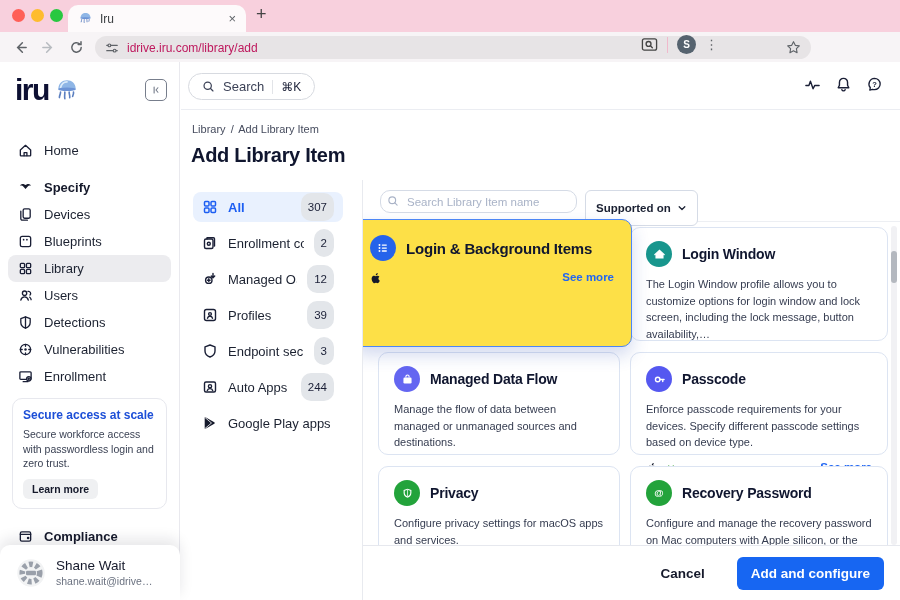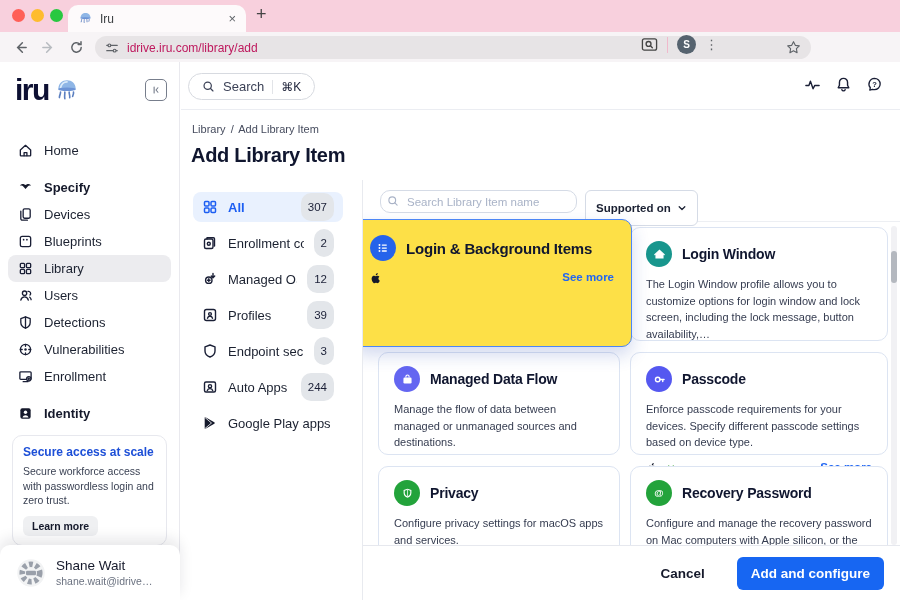--- a/index.html
+++ b/index.html
@@ -269,28 +269,20 @@
     <div class="nav-item">
       <svg class="ni" width="15" height="15" viewBox="0 0 16 16">
           <rect x="2" y="3" width="12" height="8" rx="1"></rect>
           <path d="M5.5 13.5h5"></path>
           <circle cx="11.5" cy="10.5" r="2.3" fill="#fff"></circle>
           <path d="M11.5 9.4v2.2M10.4 10.5h2.2"></path>
         </svg>
       <span>Enrollment</span>
     </div>
 
-    <div class="sec-head">
-      <svg class="ni" width="15" height="15" viewBox="0 0 16 16">
-          <rect x="2.5" y="2.5" width="11" height="11" rx="2" fill="#15192b" stroke="none"></rect>
-          <circle cx="8" cy="6.7" r="1.8" fill="#fff" stroke="none"></circle>
-          <path d="M4.8 12.3c.5-1.7 1.8-2.5 3.2-2.5s2.7.8 3.2 2.5z" fill="#fff" stroke="none"></path>
-        </svg>
-      <span>Identity</span>
-    </div>
 
     <div class="promo">
       <div class="promo-title">Secure access at scale</div>
       <div class="promo-body">Secure workforce access with passwordless login and zero trust.</div>
       <span class="promo-btn">Learn more</span>
     </div>
 
     <div class="sec-head" style="margin-top:14px">
       <svg class="ni" width="15" height="15" viewBox="0 0 16 16">
           <rect x="2.5" y="3" width="11" height="10" rx="1.5"></rect>

